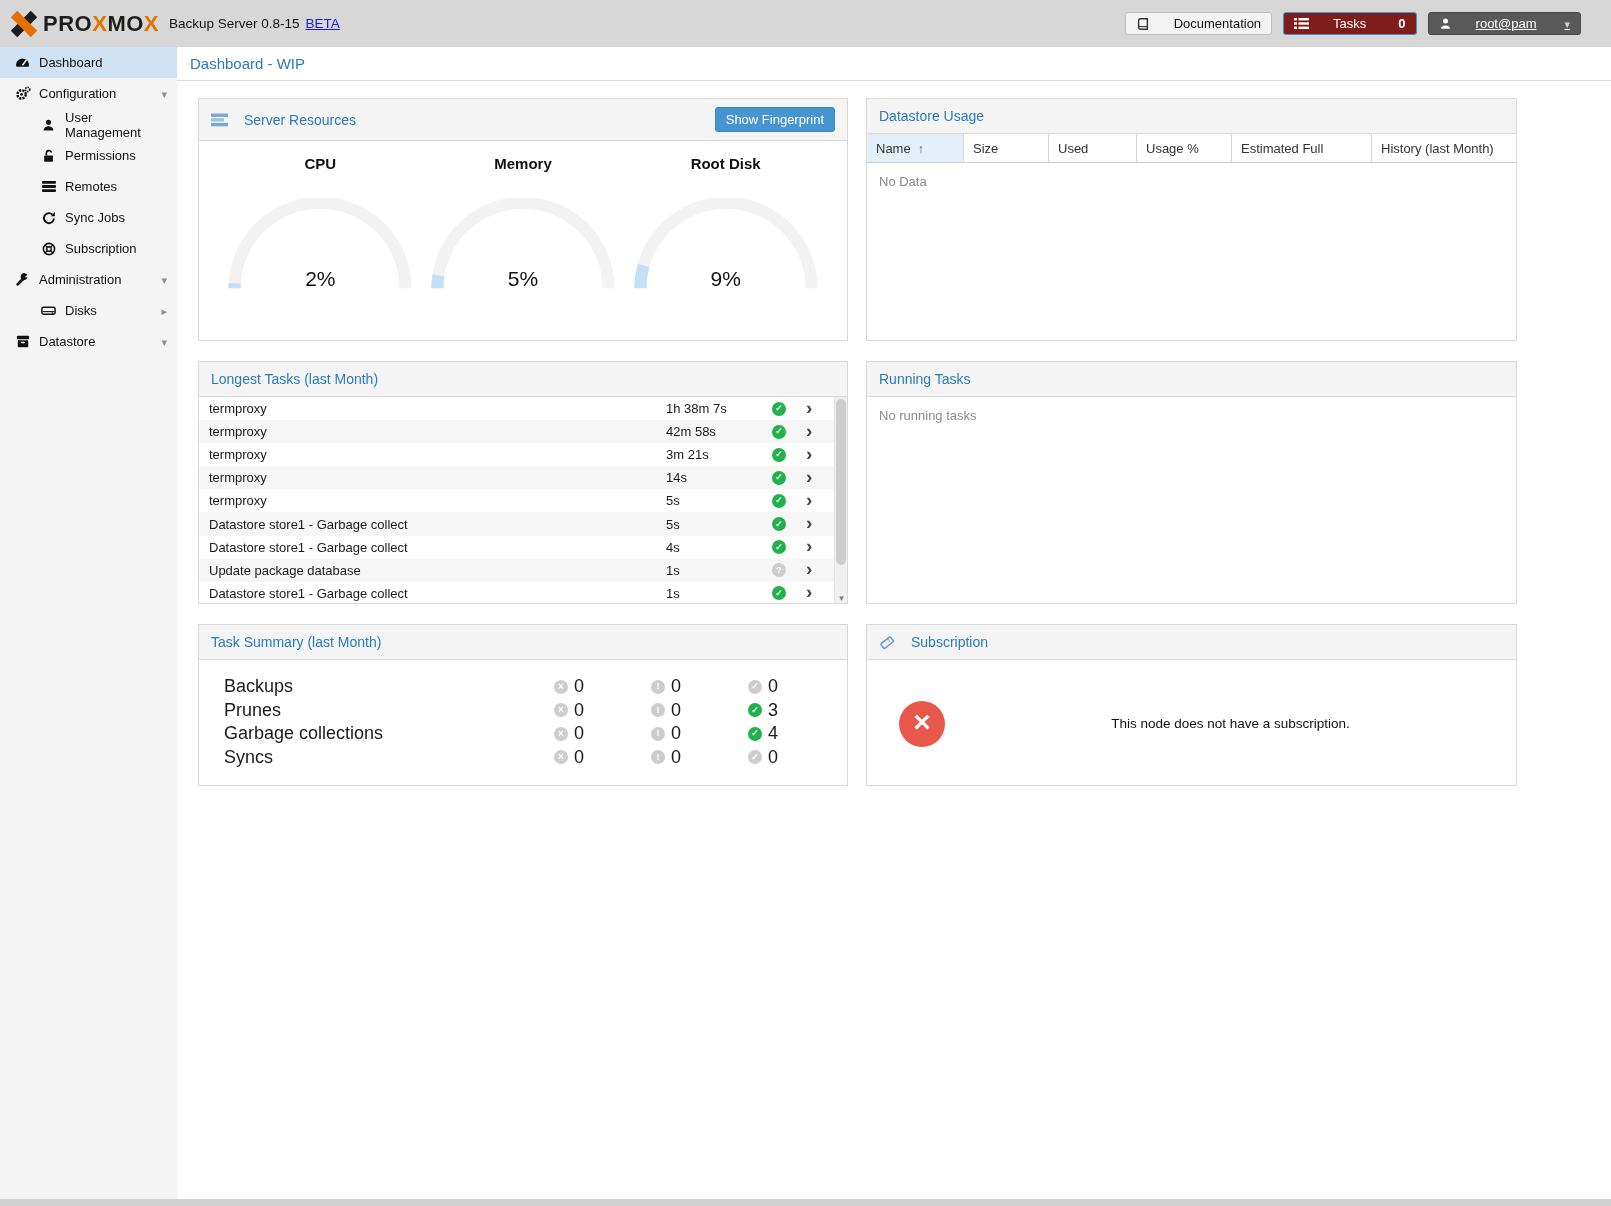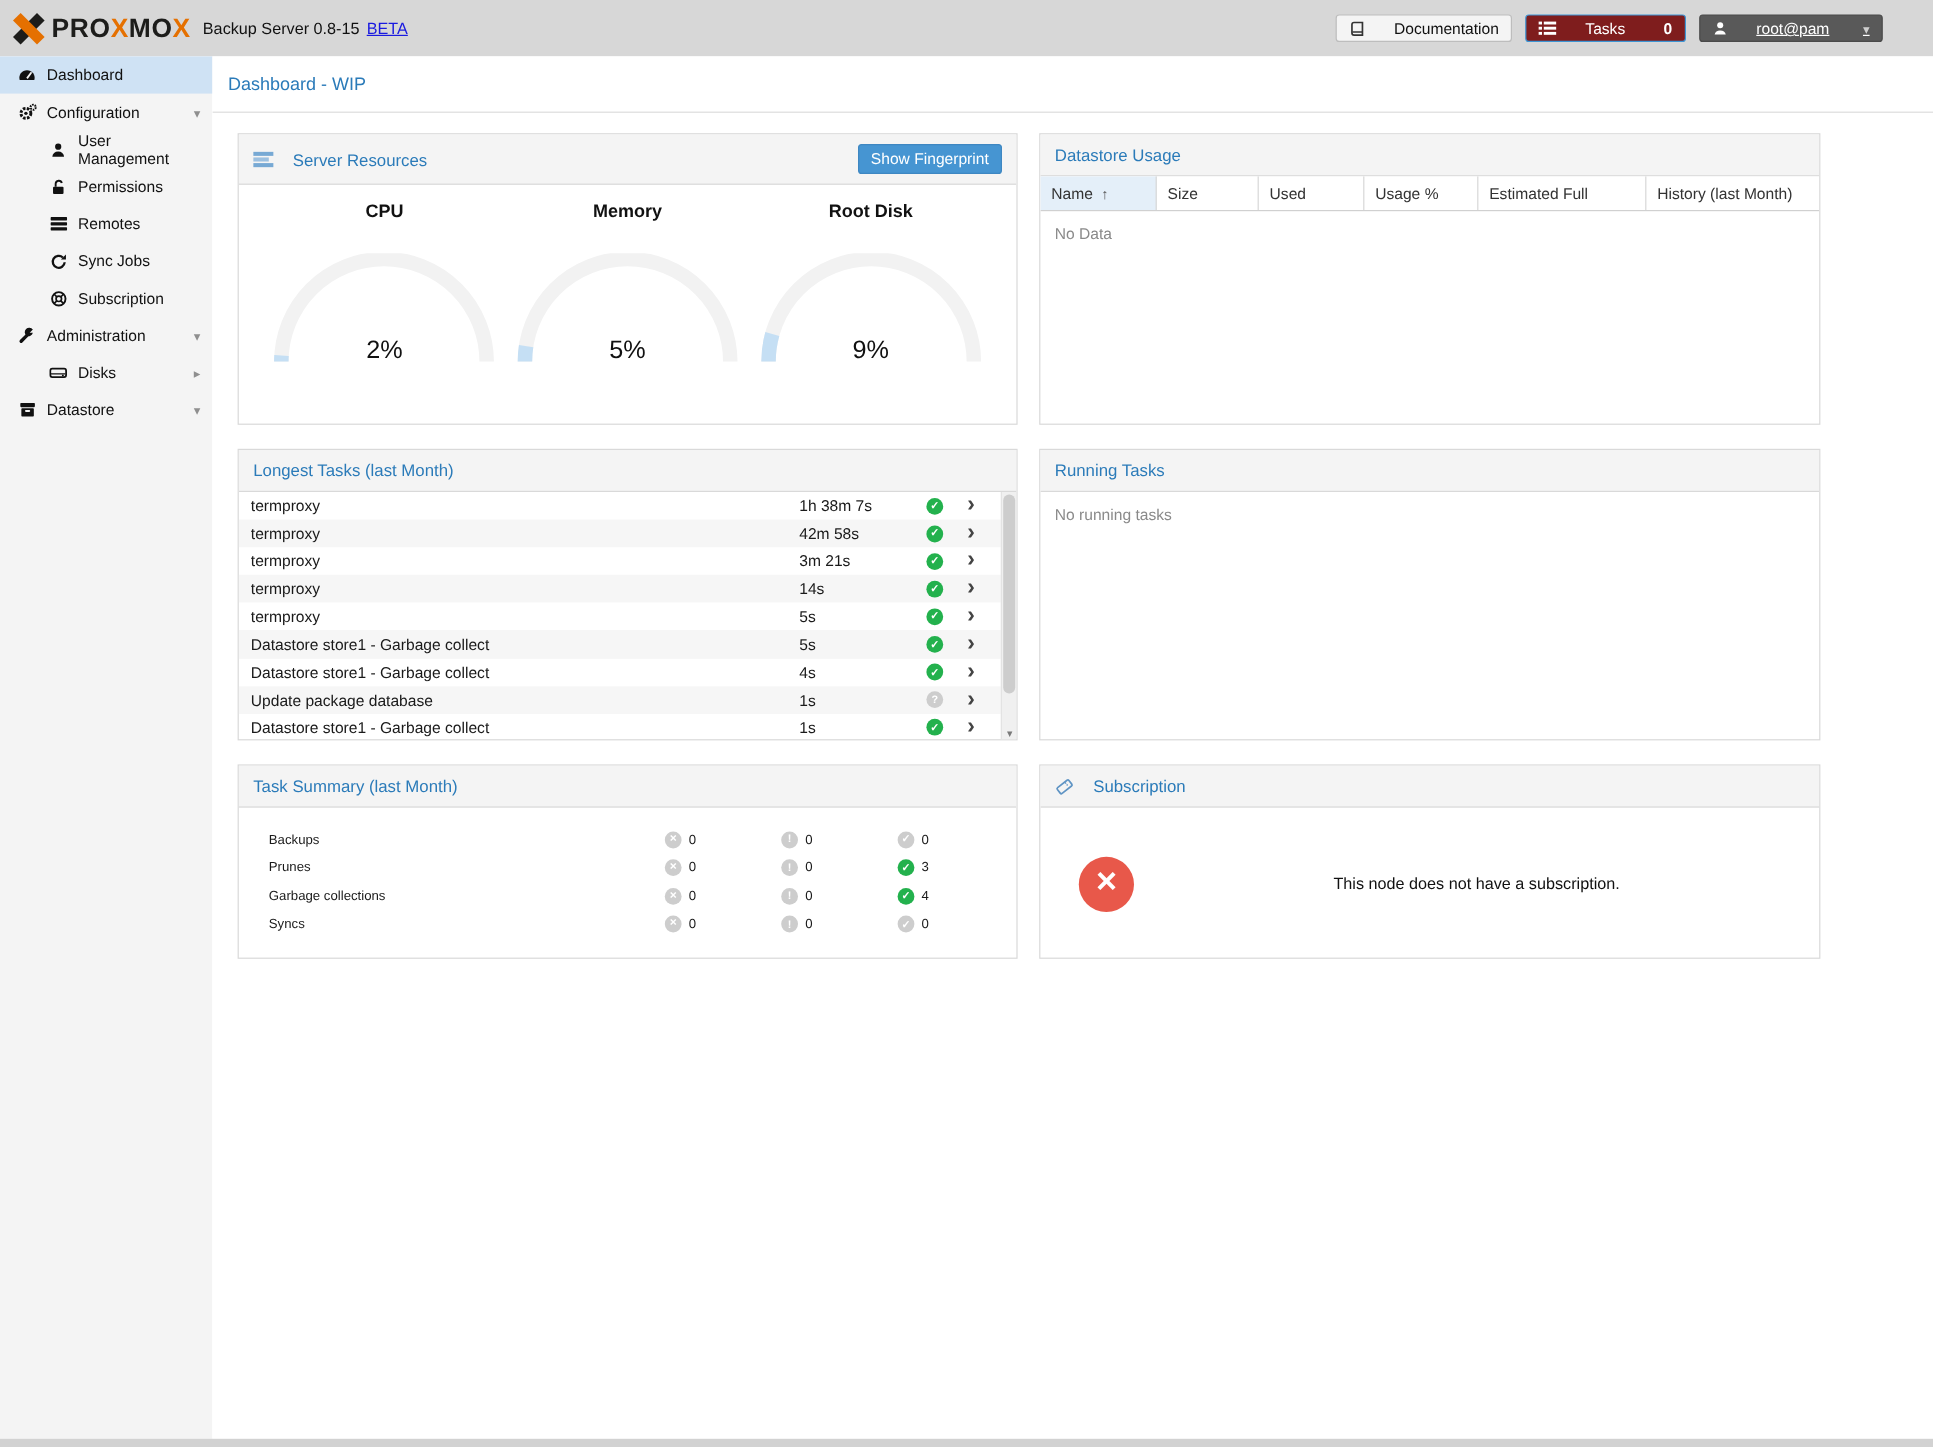--- a/index.html
+++ b/index.html
@@ -6,21 +6,21 @@
   html,body { width:1611px; height:1206px; }
   body {
     font-family:"Liberation Sans", sans-serif;
     font-size:13px; color:#1a1a1a; background:#fff;
     position:relative; overflow:hidden;
   }
 
   
   .app-header {
     height:47px; background:#d7d7d7;
-    display:flex; align-items:center; padding:0 42px 0 9px;
+    display:flex; align-items:center; padding:0 30px 0 9px;
   }
   .logo { display:flex; align-items:center; gap:4px; }
   .brand-word { font-weight:800; font-size:22px; letter-spacing:.5px; color:#1d1d1b; line-height:1; }
   .brand-word .ox { color:#E57000; }
   .header-sub { margin-left:10px; font-size:13.5px; color:#111; }
   .beta-link { margin-left:6px; font-size:13.5px; color:#1a1ae0; text-decoration:underline; cursor:pointer; }
   .header-right { margin-left:auto; display:flex; gap:11px; align-items:center; }
   .hbtn {
     height:23px; display:inline-flex; align-items:center; gap:24px;
     padding:0 10px; border-radius:3px; font-size:13px; cursor:pointer; white-space:nowrap;
@@ -41,21 +41,21 @@
   .side-item.sub { padding-left:40px; }
   .side-icon { width:17px; margin-right:8px; display:inline-flex; justify-content:center; flex:none; }
   .caret-down { margin-left:auto; }
   .caret-down::after { content:"▾"; color:#8f8f8f; font-size:11px; }
   .caret-right { margin-left:auto; }
   .caret-right::after { content:"▸"; color:#8f8f8f; font-size:11px; }
 
   
   .main { position:absolute; left:177px; top:47px; right:0; bottom:7px; background:#fff; overflow:hidden; }
   .page-titlebar {
-    height:47px; border-bottom:1px solid #dcdcdc;
+    height:34px; border-bottom:1px solid #dcdcdc;
     display:flex; align-items:center; padding-left:13px;
     color:#2b7bb9; font-size:15px;
   }
   .content {
     padding:17px 0 0 21px;
     display:grid; grid-template-columns:650px 651px;
     column-gap:18px; row-gap:20px; align-items:start;
   }
 
   .panel { border:1px solid #d9d9d9; background:#fff; overflow:hidden; }
@@ -115,21 +115,21 @@
   .st-warn    { background:#cdcdcd; } .st-warn::after { content:"!"; }
 
   
   .vscrollbar { position:absolute; top:0; right:0; width:13px; height:208px; background:#f0f0f0; border-left:1px solid #e3e3e3; }
   .vthumb { position:absolute; top:2px; left:1px; width:10px; height:166px; background:#cdcdcd; border-radius:5px; cursor:pointer; }
   .varrow { position:absolute; bottom:0; left:0; width:13px; height:14px; display:flex; align-items:center; justify-content:center; cursor:pointer; }
   .varrow::after { content:"▾"; color:#7a7a7a; font-size:9px; }
 
   
   .ts-body { padding-top:15px; height:127px; }
-  .ts-row { display:flex; align-items:center; height:23.5px; padding-left:25px; font-size:11px; }
+  .ts-row { display:flex; align-items:center; height:23.5px; padding-left:25px; font-size:18px; }
   .ts-label { width:330px; flex:none; }
   .ts-stat { width:97px; flex:none; display:flex; align-items:center; gap:6px; }
 
   
   .sub-body { height:127px; display:flex; align-items:center; }
   .sub-x {
     width:46px; height:46px; border-radius:50%; background:#e8584a;
     margin-left:32px; flex:none;
     display:flex; align-items:center; justify-content:center;
     color:#fff; font-size:30px; font-weight:bold; line-height:1;

